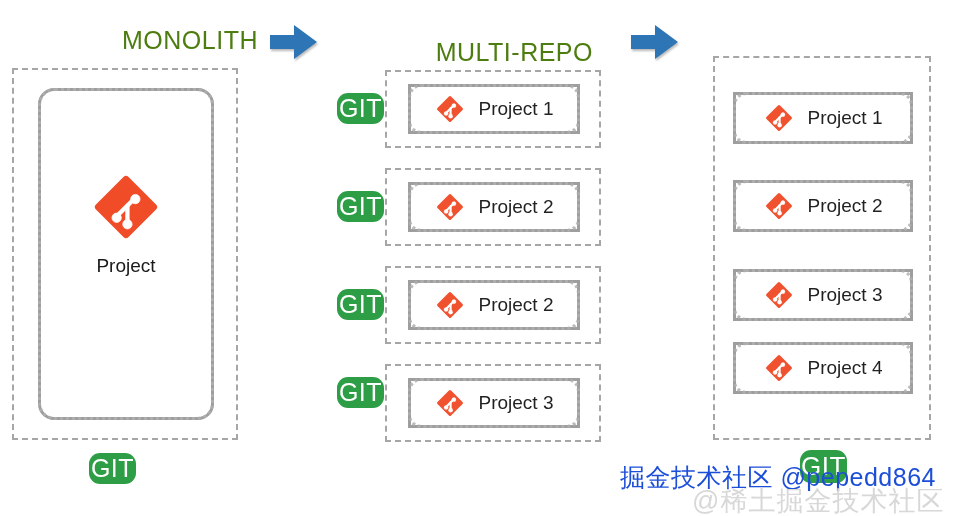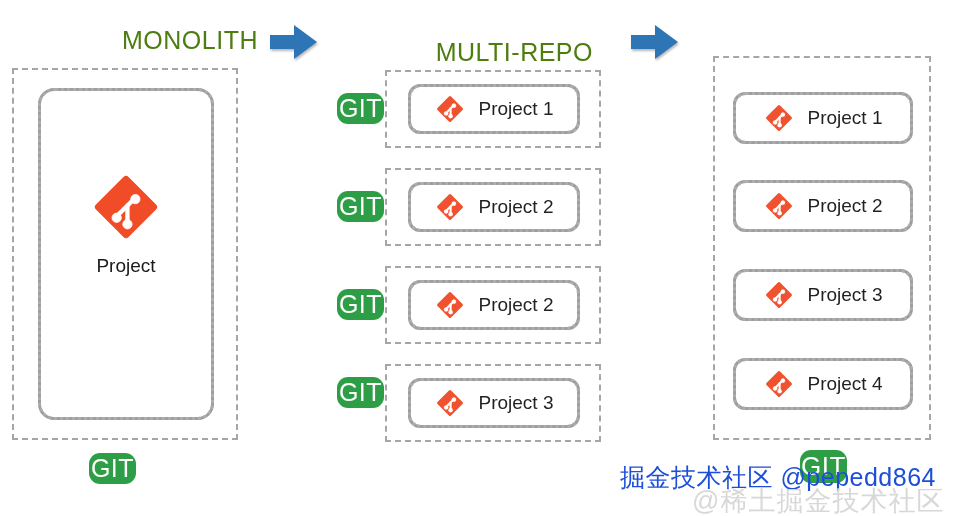--- a/index.html
+++ b/index.html
@@ -50,21 +50,21 @@
     border: 2px dashed #a6a6a6;
     background: transparent;
     box-sizing: border-box;
   }
 
   
   .rough-box {
     position: absolute;
     box-sizing: border-box;
     border: 3px solid #9b9b9b;
-    border-radius: 12px;
+    border-radius: 0;
     background: #ffffff;
     opacity: 0.97;
   }
   
   .rough-box::before {
     content: "";
     position: absolute;
     left: -3px; top: -3px; right: -3px; bottom: -3px;
     border: 3px dotted #b0aeae;
     border-radius: 13px;
@@ -108,21 +108,21 @@
   #mr-git-1 { top: 191px; }
   #mr-git-2 { top: 289px; }
   #mr-git-3 { top: 377px; }
 
   
   #monorepo-dashed { left: 713px; top: 56px; width: 218px; height: 384px; }
   .mo-box { left: 733px; width: 180px; height: 52px; }
   #mo-box-0 { top: 92px;  }
   #mo-box-1 { top: 180px; }
   #mo-box-2 { top: 269px; }
-  #mo-box-3 { top: 358px; }
+  #mo-box-3 { top: 342px; }
 
   
   .row-content {
     position: absolute;
     left: 0; top: 0; right: 0; bottom: 0;
     display: flex;
     align-items: center;
     justify-content: center;
     gap: 14px;
   }

